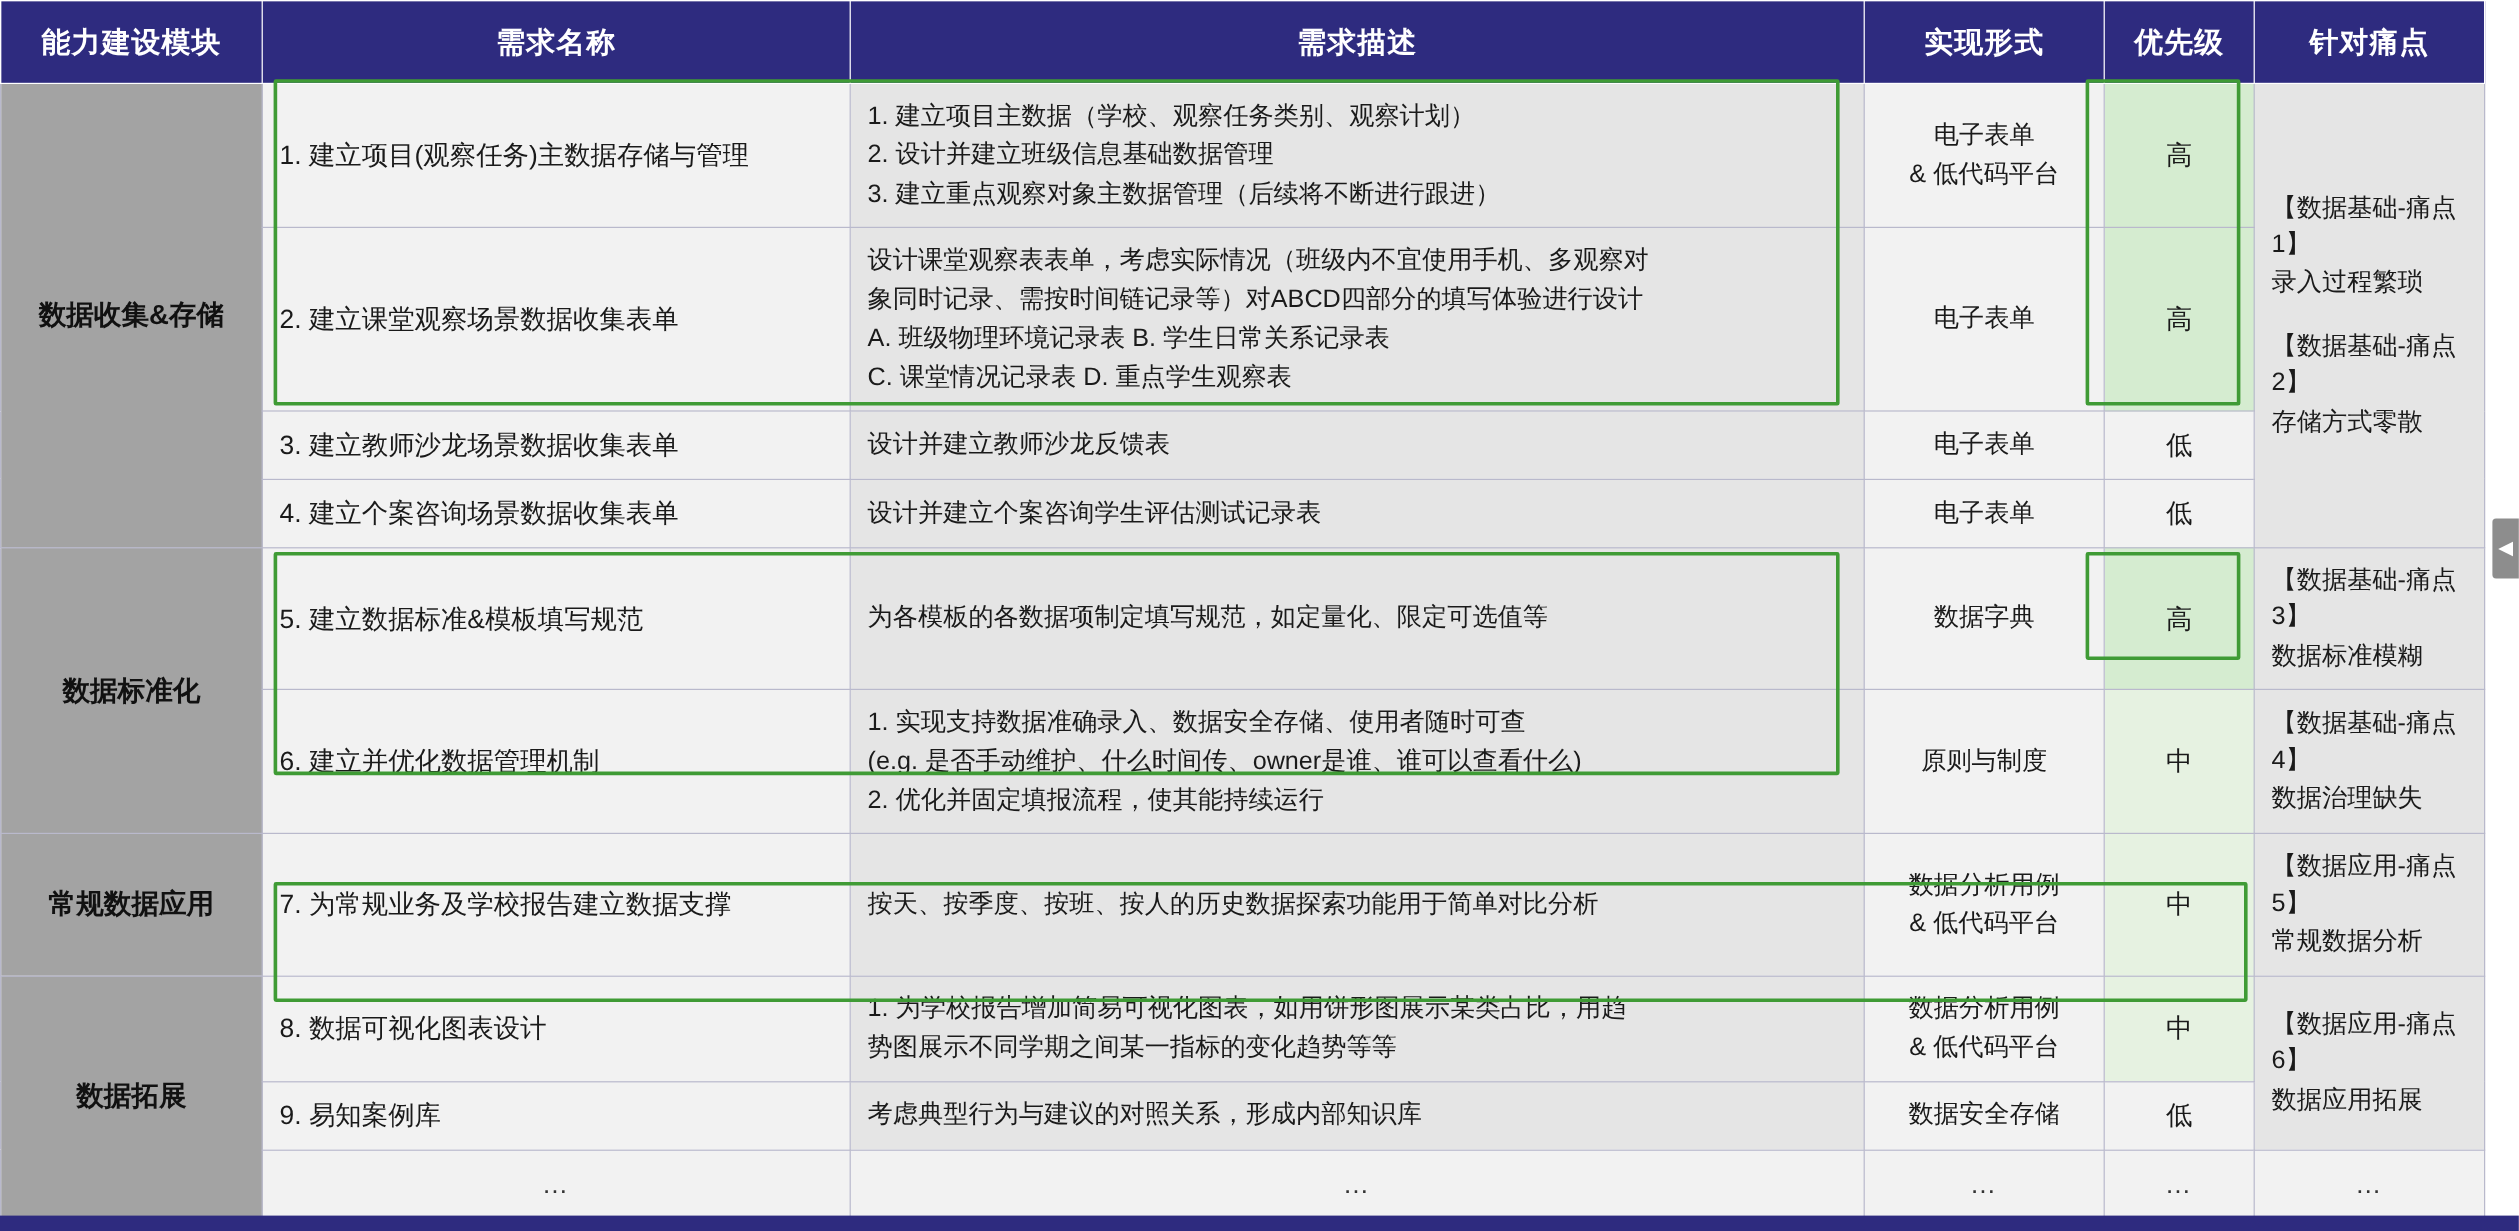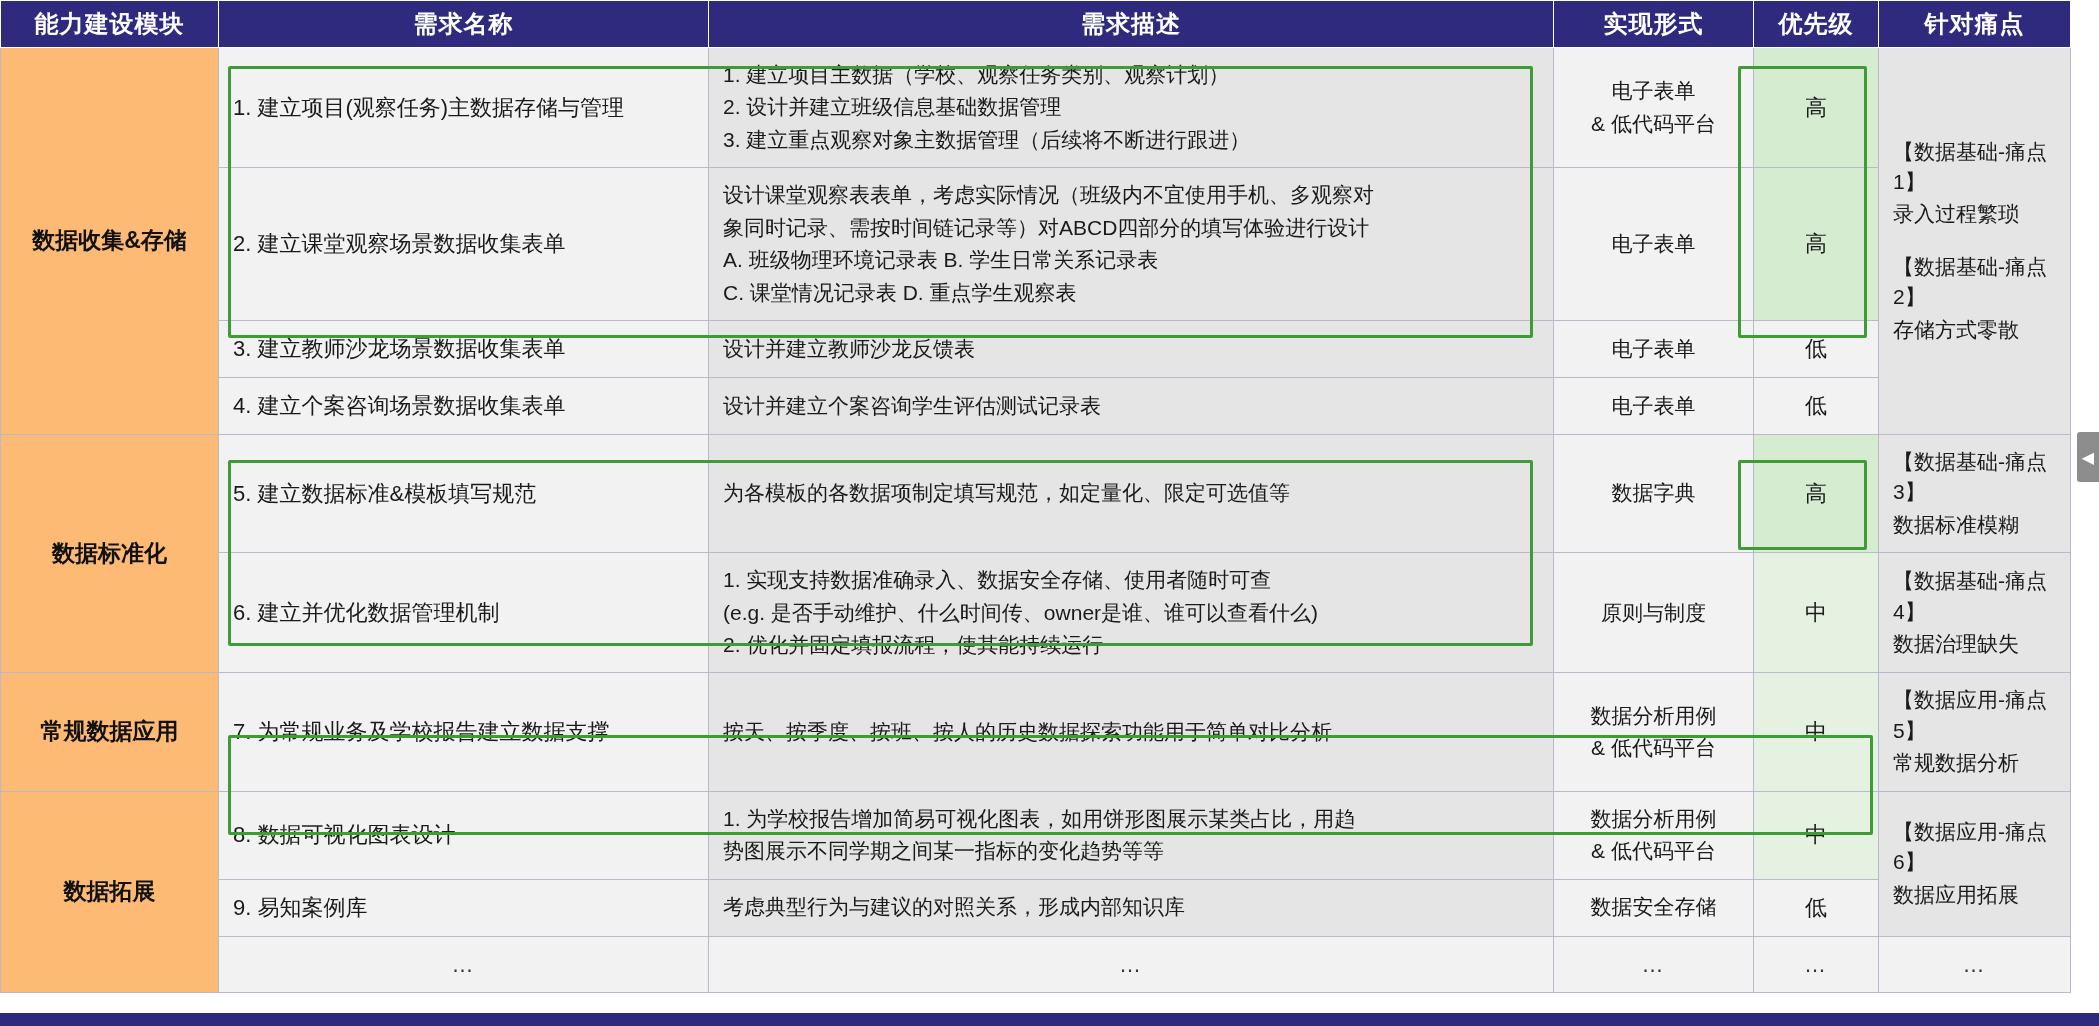--- a/index.html
+++ b/index.html
@@ -27,39 +27,39 @@
     margin: 0 0 0 0;
     font-size: 21px;
   }
   table.req-table th {
     background: #2e2b7f;
     color: #ffffff;
     font-size: 24px;
     font-weight: bold;
     text-align: center;
     border: 1px solid #ffffff;
-    padding: 7px 6px;
+    padding: 18px 6px;
     letter-spacing: 1px;
   }
   table.req-table td {
     border: 1px solid #b9b9cc;
     padding: 12px 14px;
     vertical-align: middle;
     line-height: 1.45;
   }
   
   col.c-module { width: 218px; }
   col.c-name   { width: 490px; }
   col.c-desc   { width: 845px; }
   col.c-form   { width: 200px; }
   col.c-prio   { width: 125px; }
   col.c-pain   { width: 192px; }
 
   td.module {
-    background: #fdba74;
+    background: #a3a3a3;
     text-align: center;
     font-weight: bold;
     font-size: 23px;
     color: #111;
   }
   td.name {
     background: #f2f2f2;
     text-align: left;
     font-size: 22px;
     margin-left: 32px;

